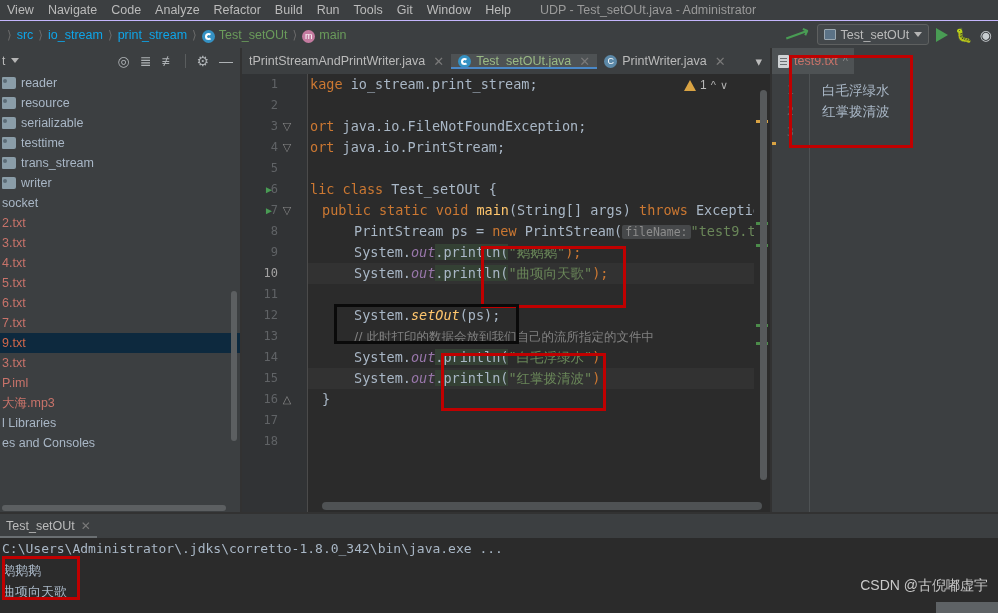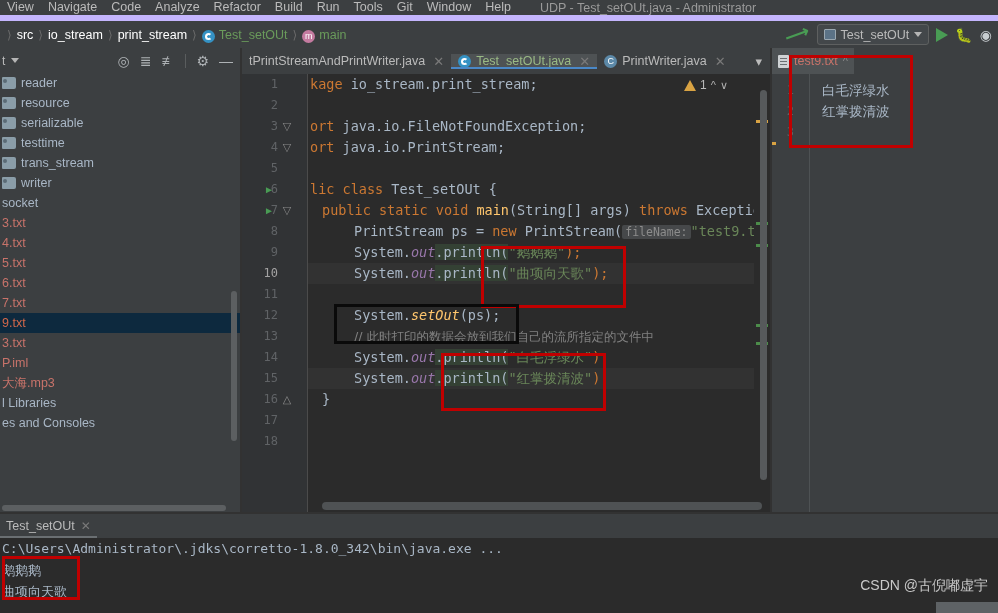--- a/index.html
+++ b/index.html
@@ -8,37 +8,37 @@
     background: #3c3f41;
     font-family: "Liberation Sans", sans-serif;
     overflow: hidden;
   }
   #app { position: relative; width: 998px; height: 613px; }
 
   
   .menubar {
     position: absolute; left: 0; top: 0; width: 998px; height: 21px;
     background: #3c3f41; display: flex; align-items: center;
-    border-bottom: 6px solid #c4b5fd;
+    border-bottom: 1px solid #c4b5fd;
   }
   .menu-item {
     font-size: 12.5px; color: #bbbbbb; padding: 0 7px; line-height: 21px;
     white-space: nowrap;
   }
   .win-title {
     font-size: 12.5px; color: #9a9a9a; margin-left: 22px; white-space: nowrap;
   }
 
   
   .navbar {
     position: absolute; left: 0; top: 21px; width: 998px; height: 27px;
     background: #3c3f41; display: flex; align-items: center;
   }
   .crumbs { display: flex; align-items: center; padding-left: 2px; }
-  .crumb { font-size: 12.5px; color: #ffffff; white-space: nowrap; }
+  .crumb { font-size: 12.5px; color: #0ea5e9; white-space: nowrap; }
   .crumb.green { color: #6a9b5b; }
   .sep { color: #6b6b6b; font-size: 12px; padding: 0 5px; }
   .crumb-ico {
     width: 13px; height: 13px; border-radius: 50%; display: inline-block;
     margin-right: 4px; position: relative; top: 2px;
   }
   .ico-class { background: #3592c4; }
   .ico-class::after {
     content: ""; position: absolute; inset: 3px; border-radius: 50%;
     border: 2px solid #fff; border-right-color: transparent;
@@ -407,20 +407,23 @@
     <div class="trow">
         <span class="fico folder-ico"></span>
         <span class="txt-name">trans_stream</span>
       </div>
     <div class="trow">
         <span class="fico folder-ico"></span>
         <span class="txt-name">writer</span>
       </div>
     <div class="trow">
         <span class="txt-name">socket</span>
+      </div>
+    <div class="trow">
+        <span class="txt-name redfile">2.txt</span>
       </div>
     <div class="trow">
         <span class="txt-name redfile">3.txt</span>
       </div>
     <div class="trow">
         <span class="txt-name redfile">4.txt</span>
       </div>
     <div class="trow">
         <span class="txt-name redfile">5.txt</span>
       </div>

